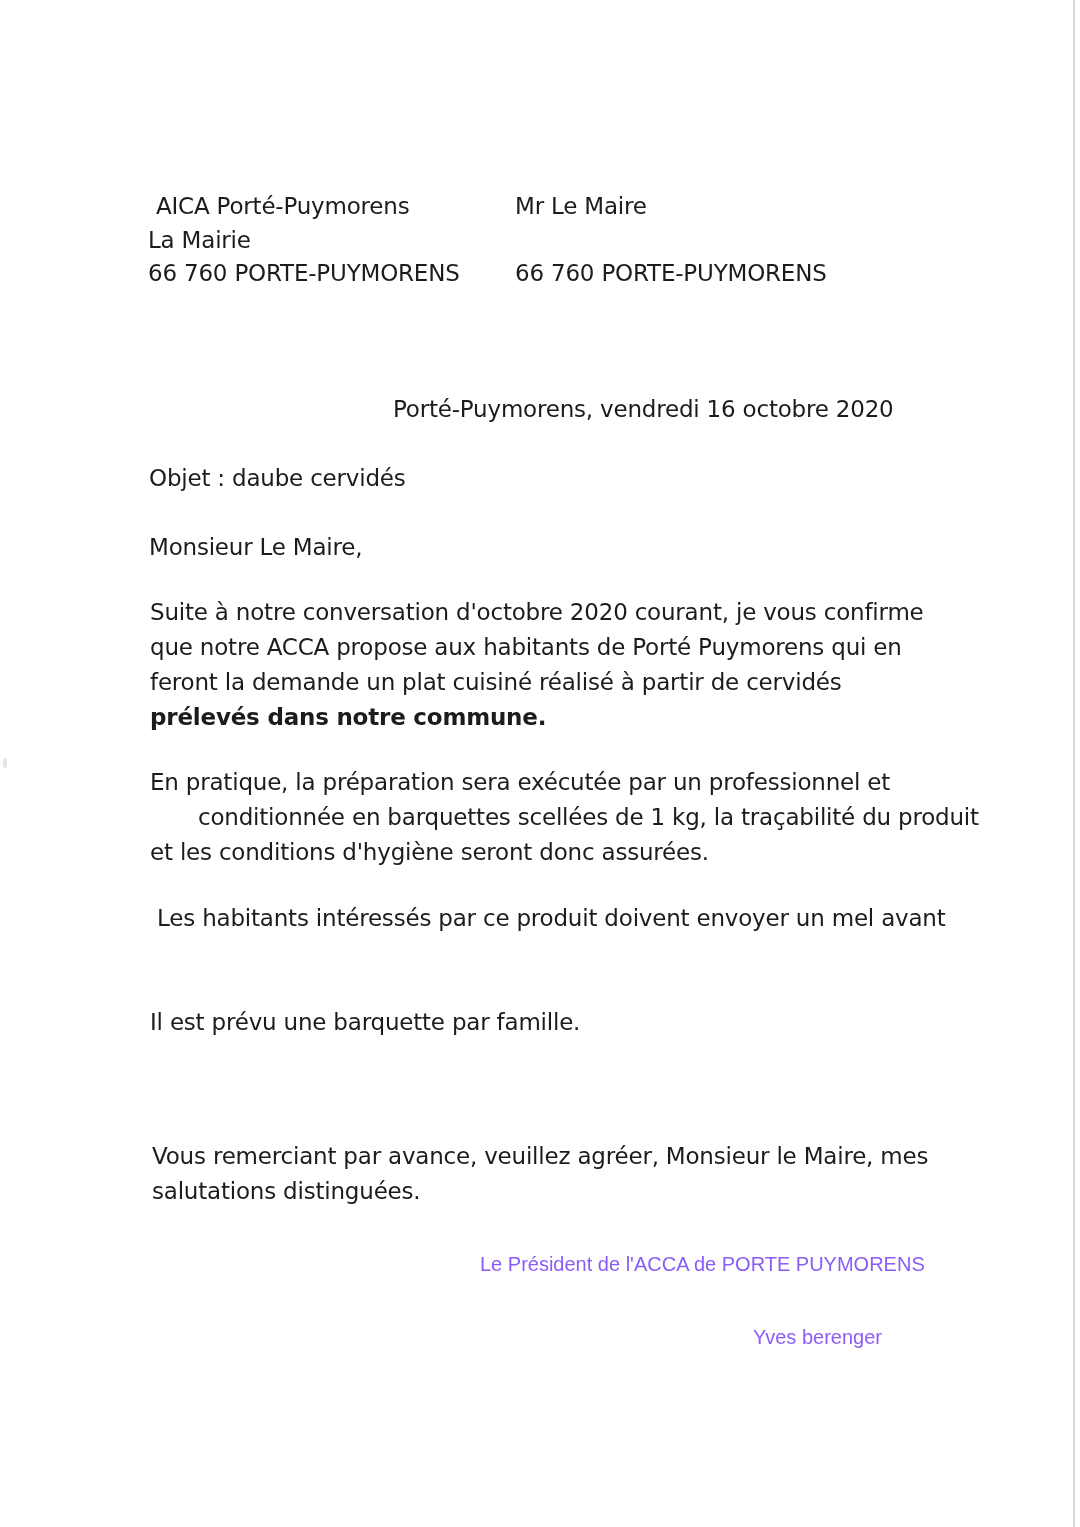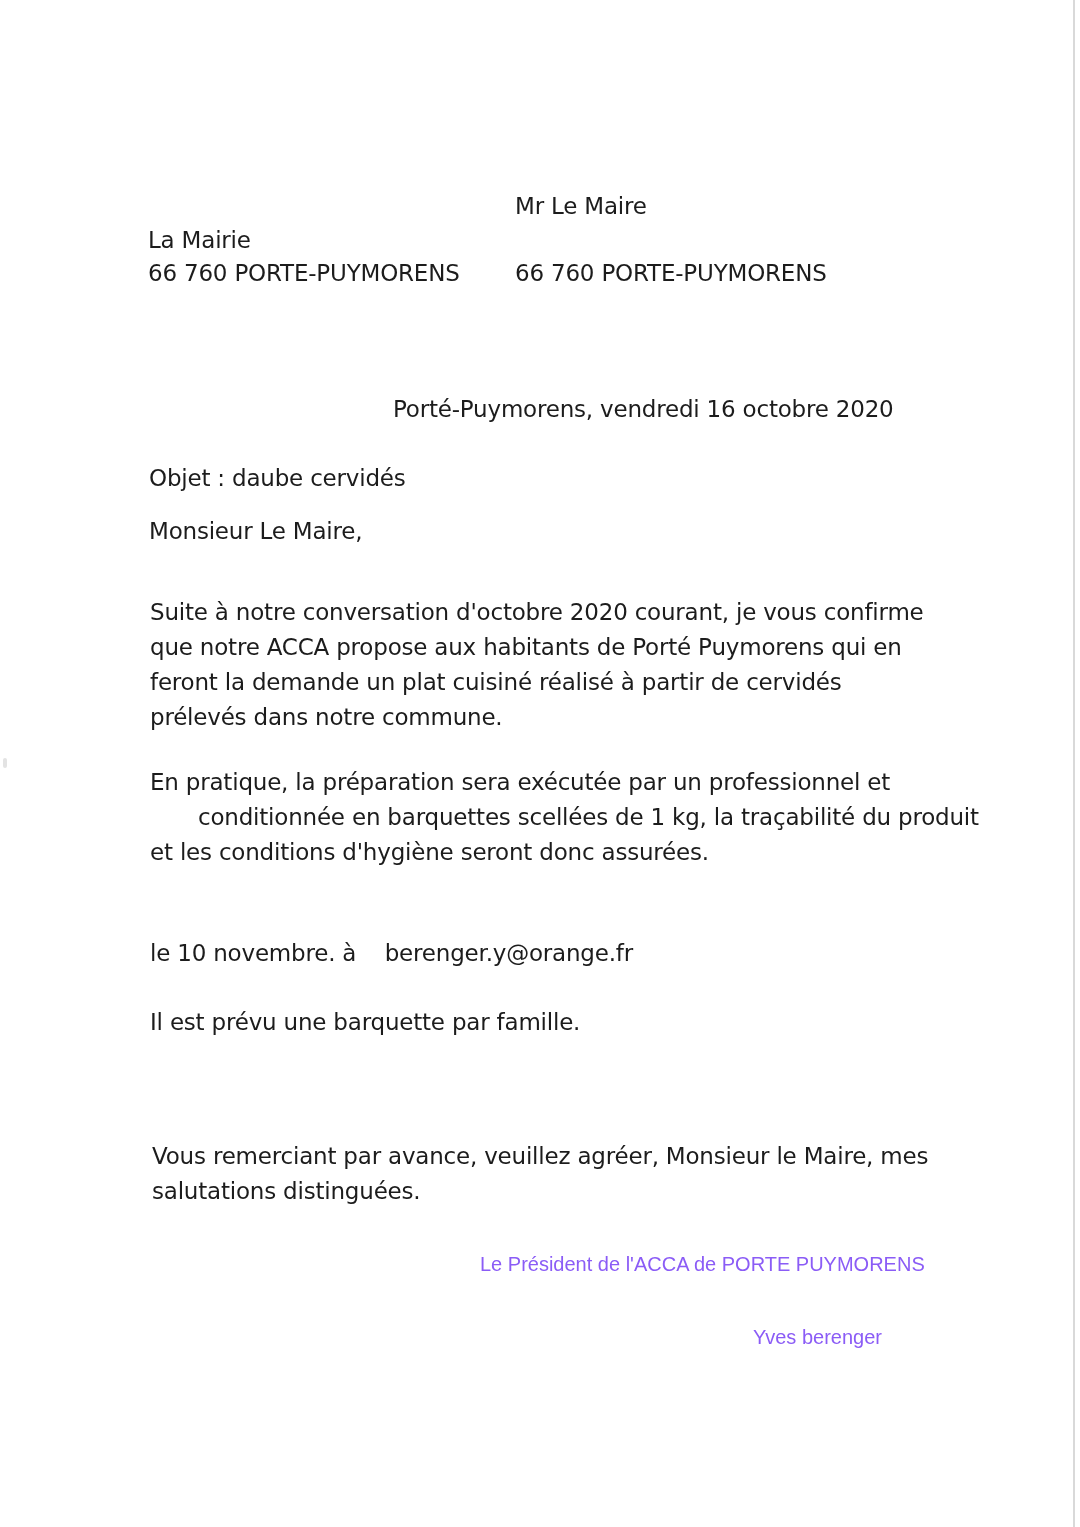--- a/index.html
+++ b/index.html
@@ -56,42 +56,43 @@
       color: #8b5cf6;
     }
   </style>
 </head>
 <body>
 
 <div class="page">
   <div class="scan-edge"></div>
   <div class="scan-speck"></div>
 
+  <div class="line" style="left:156px; top:191px;">AICA Porté-Puymorens</div>
   <div class="line" style="left:148px; top:225px;">La Mairie</div>
   <div class="line" style="left:148px; top:258px;">66 760 PORTE-PUYMORENS</div>
 
   <div class="line" style="left:515px; top:191px;">Mr Le Maire</div>
   <div class="line" style="left:515px; top:258px;">66 760 PORTE-PUYMORENS</div>
 
   <div class="line" style="left:393px; top:394px;">Porté-Puymorens, vendredi 16 octobre 2020</div>
 
   <div class="line" style="left:149px; top:463px;">Objet : daube cervidés</div>
 
-  <div class="line" style="left:149px; top:516px;text-align:center;">Monsieur Le Maire,</div>
+  <div class="line" style="left:149px; top:532px;text-align:center;">Monsieur Le Maire,</div>
 
   <div class="line" style="left:150px; top:597px;">Suite à notre conversation d'octobre 2020 courant, je vous confirme</div>
   <div class="line" style="left:150px; top:632px;">que notre ACCA propose aux habitants de Porté Puymorens qui en</div>
   <div class="line" style="left:150px; top:667px;">feront la demande un plat cuisiné réalisé à partir de cervidés</div>
-  <div class="line" style="left:150px; top:702px;">prélevés dans notre commune.</div>
+  <div class="line" style="left:150px; top:702px;font-weight:bold;">prélevés dans notre commune.</div>
 
   <div class="line" style="left:150px; top:767px;">En pratique, la préparation sera exécutée par un professionnel et</div>
   <div class="line" style="left:150px; top:802px;margin-left:48px;">conditionnée en barquettes scellées de 1 kg, la traçabilité du produit</div>
   <div class="line" style="left:150px; top:837px;">et les conditions d'hygiène seront donc assurées.</div>
 
-  <div class="line" style="left:150px; top:938px; white-space:pre;">le 10 novembre. à    berenger.y@orange.fr</div>
+  <div class="line" style="left:150px; top:903px; white-space:pre;"> Les habitants intéressés par ce produit doivent envoyer un mel avant</div>
 
   <div class="line" style="left:150px; top:1007px;">Il est prévu une barquette par famille.</div>
 
 
   <div class="line" style="left:152px; top:1141px;">Vous remerciant par avance, veuillez agréer, Monsieur le Maire, mes</div>
   <div class="line" style="left:152px; top:1176px;">salutations distinguées.</div>
 
   <div class="sig" style="left:480px; top:1251px;">Le Président de l'ACCA de PORTE PUYMORENS</div>
   <div class="sig" style="left:753px; top:1324px;text-align:right;">Yves berenger</div>
 </div>

